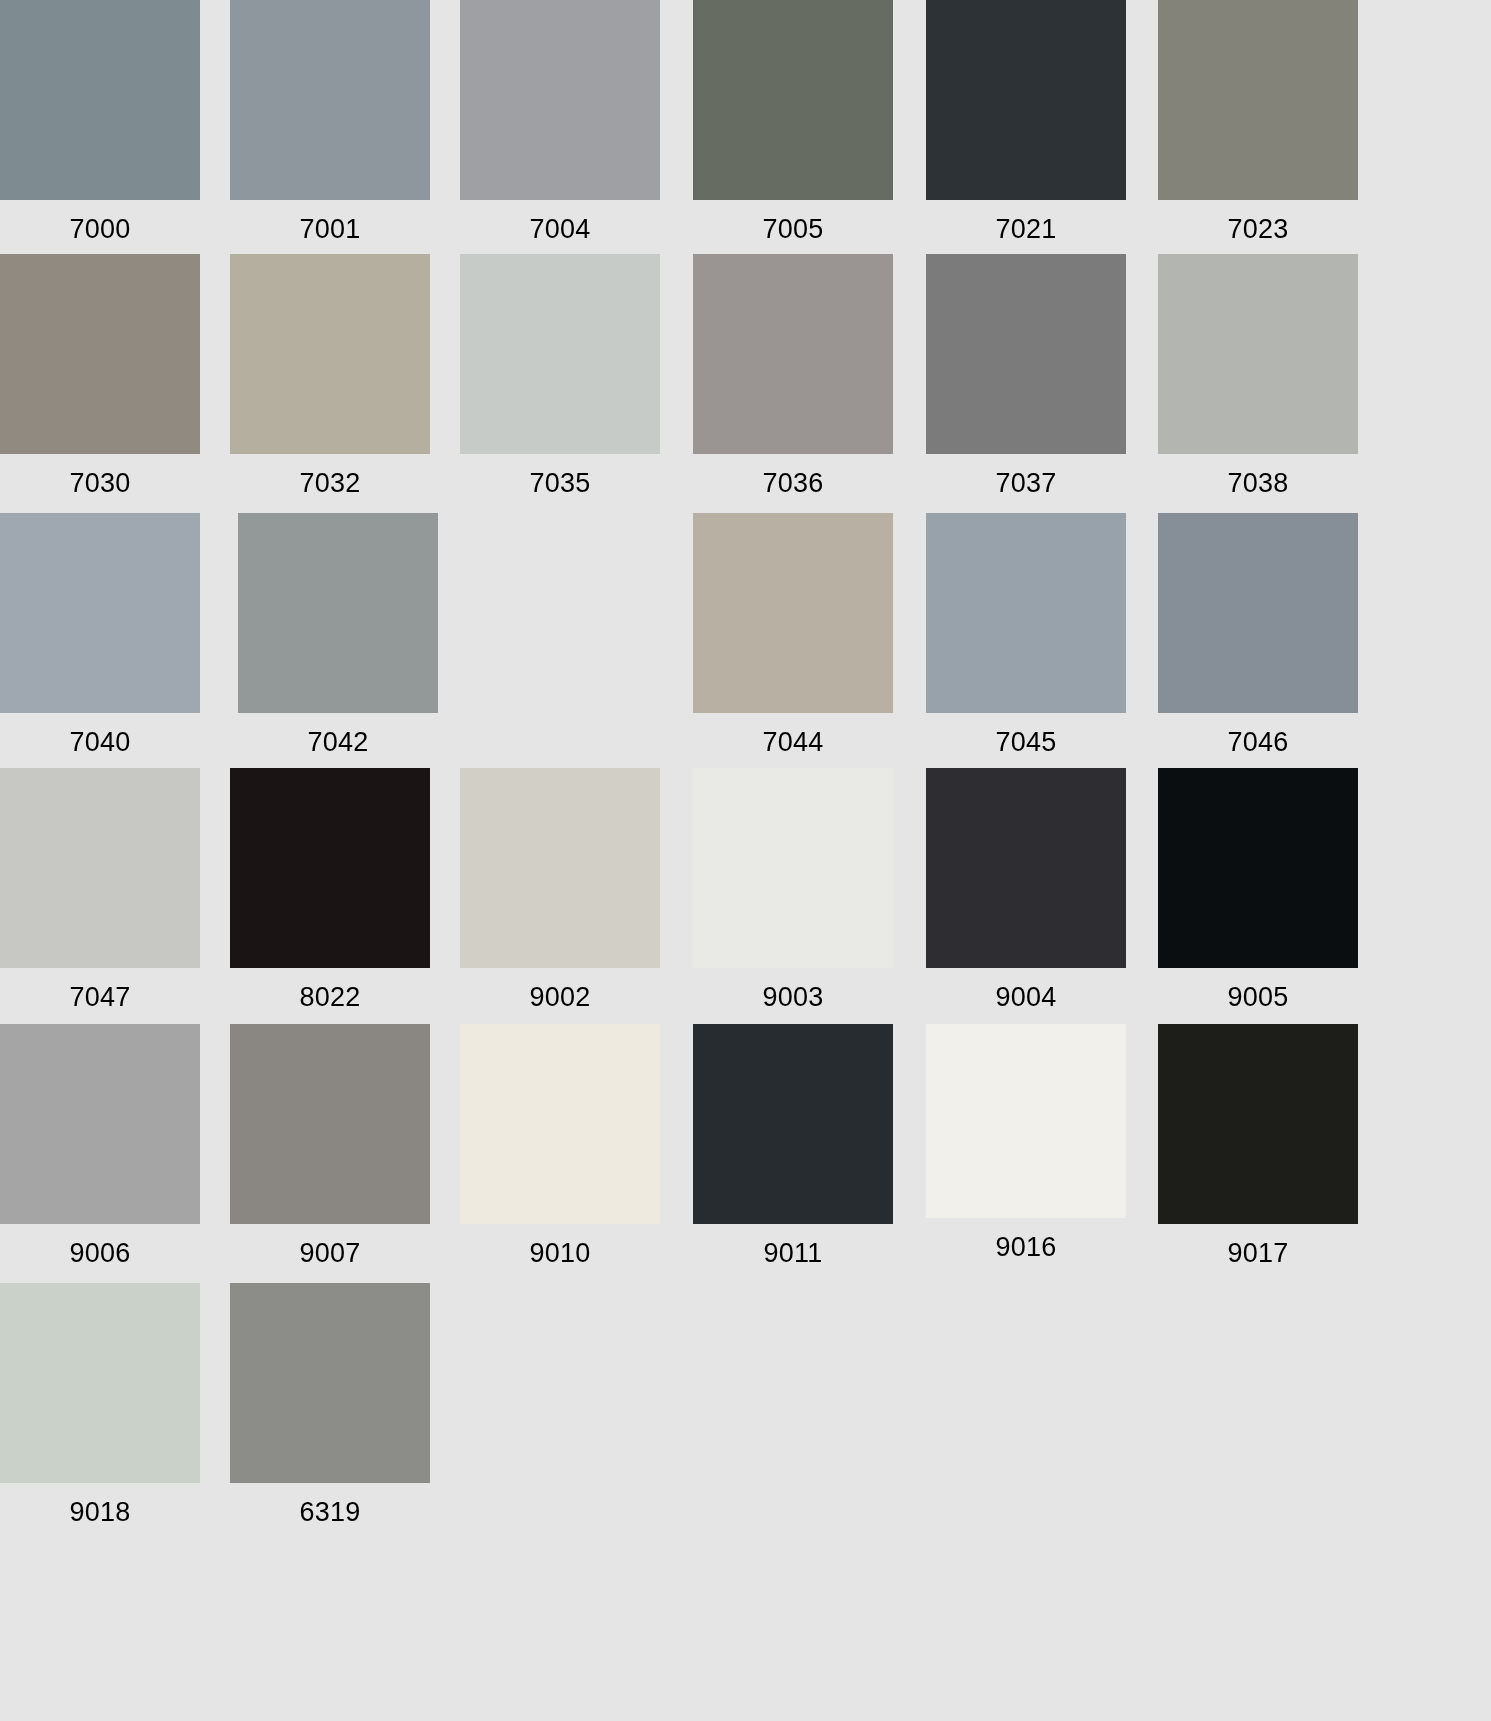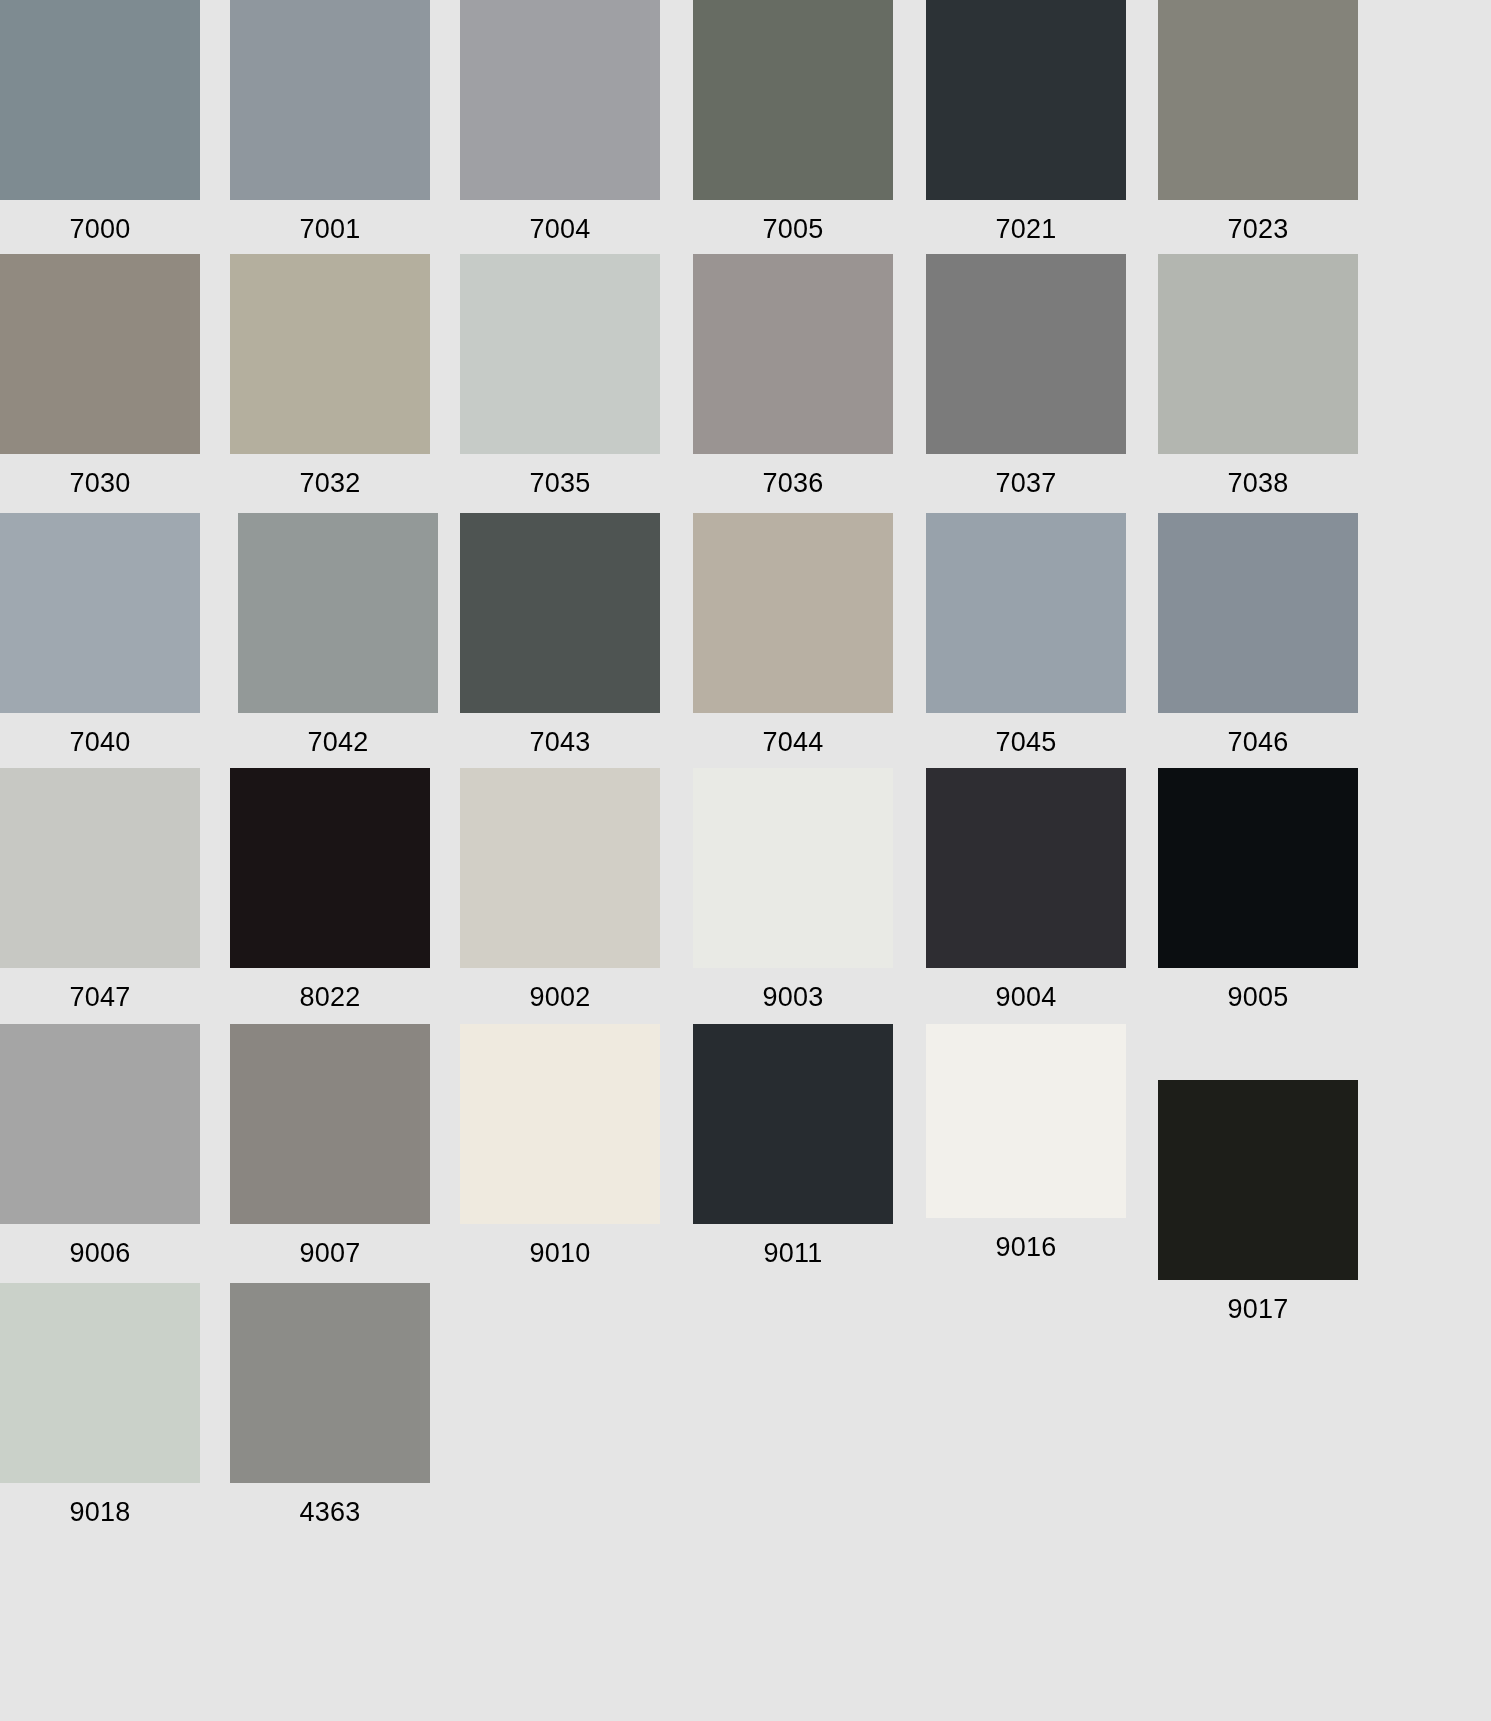--- a/index.html
+++ b/index.html
@@ -97,24 +97,20 @@
       <span class="swatch-label" style="width: 200px;">7038</span>
     </div>
     <div class="swatch-cell" style="left: 0px; top: 513px; width: 200px;">
       <div class="swatch-chip" style="width: 200px; height: 200px; background: rgb(159, 168, 176);"></div>
       <span class="swatch-label" style="width: 200px;">7040</span>
     </div>
     <div class="swatch-cell" style="left: 230px; top: 513px; width: 200px; padding-left: 8px;">
       <div class="swatch-chip" style="width: 200px; height: 200px; background: rgb(147, 153, 152);"></div>
       <span class="swatch-label" style="width: 200px;">7042</span>
     </div>
-    <div class="swatch-cell" style="left: 460px; top: 513px; width: 200px;">
-      <div class="swatch-chip" style="width: 200px; height: 200px; background: rgb(78, 84, 82);"></div>
-      <span class="swatch-label" style="width: 200px;">7043</span>
-    </div>
     <div class="swatch-cell" style="left: 693px; top: 513px; width: 200px;">
       <div class="swatch-chip" style="width: 200px; height: 200px; background: rgb(184, 176, 163);"></div>
       <span class="swatch-label" style="width: 200px;">7044</span>
     </div>
     <div class="swatch-cell" style="left: 926px; top: 513px; width: 200px;">
       <div class="swatch-chip" style="width: 200px; height: 200px; background: rgb(152, 162, 171);"></div>
       <span class="swatch-label" style="width: 200px;">7045</span>
     </div>
     <div class="swatch-cell" style="left: 1158px; top: 513px; width: 200px;">
       <div class="swatch-chip" style="width: 200px; height: 200px; background: rgb(134, 143, 152);"></div>
@@ -157,25 +153,25 @@
       <span class="swatch-label" style="width: 200px;">9010</span>
     </div>
     <div class="swatch-cell" style="left: 693px; top: 1024px; width: 200px;">
       <div class="swatch-chip" style="width: 200px; height: 200px; background: rgb(39, 44, 48);"></div>
       <span class="swatch-label" style="width: 200px;">9011</span>
     </div>
     <div class="swatch-cell" style="left: 926px; top: 1024px; width: 200px;">
       <div class="swatch-chip" style="width: 200px; height: 194px; background: rgb(242, 240, 235);"></div>
       <span class="swatch-label" style="width: 200px;">9016</span>
     </div>
-    <div class="swatch-cell" style="left: 1158px; top: 1080px; width: 200px;">
+    <div class="swatch-cell" style="left: 1158px; top: 1024px; width: 200px;">
       <div class="swatch-chip" style="width: 200px; height: 200px; background: rgb(29, 30, 25);"></div>
       <span class="swatch-label" style="width: 200px;">9017</span>
     </div>
     <div class="swatch-cell" style="left: 0px; top: 1283px; width: 200px;">
       <div class="swatch-chip" style="width: 200px; height: 200px; background: rgb(202, 209, 201);"></div>
       <span class="swatch-label" style="width: 200px;">9018</span>
     </div>
     <div class="swatch-cell" style="left: 230px; top: 1283px; width: 200px;">
       <div class="swatch-chip" style="width: 200px; height: 200px; background: rgb(140, 140, 136);"></div>
-      <span class="swatch-label" style="width: 200px;">4363</span>
+      <span class="swatch-label" style="width: 200px;">6319</span>
     </div>
   </div>
 
 </body></html>

